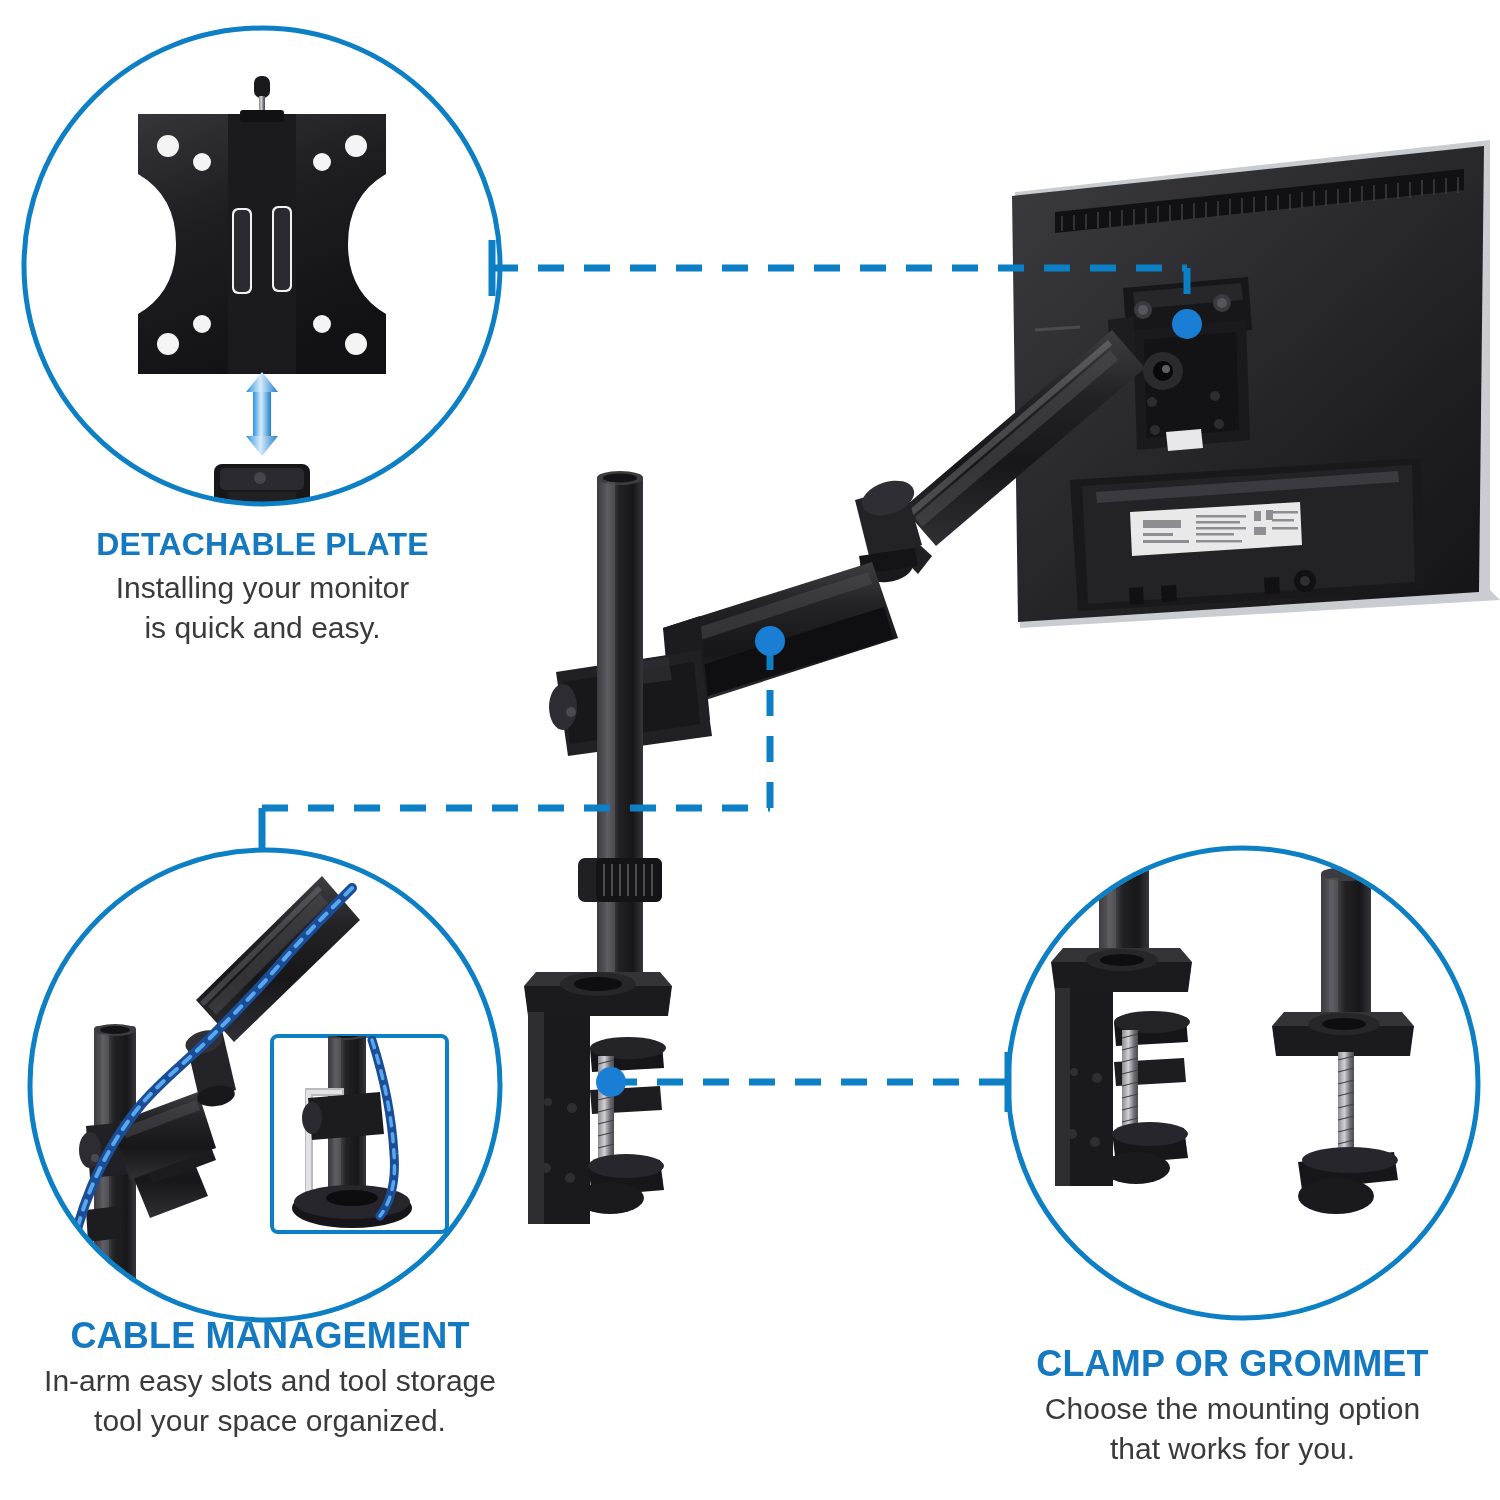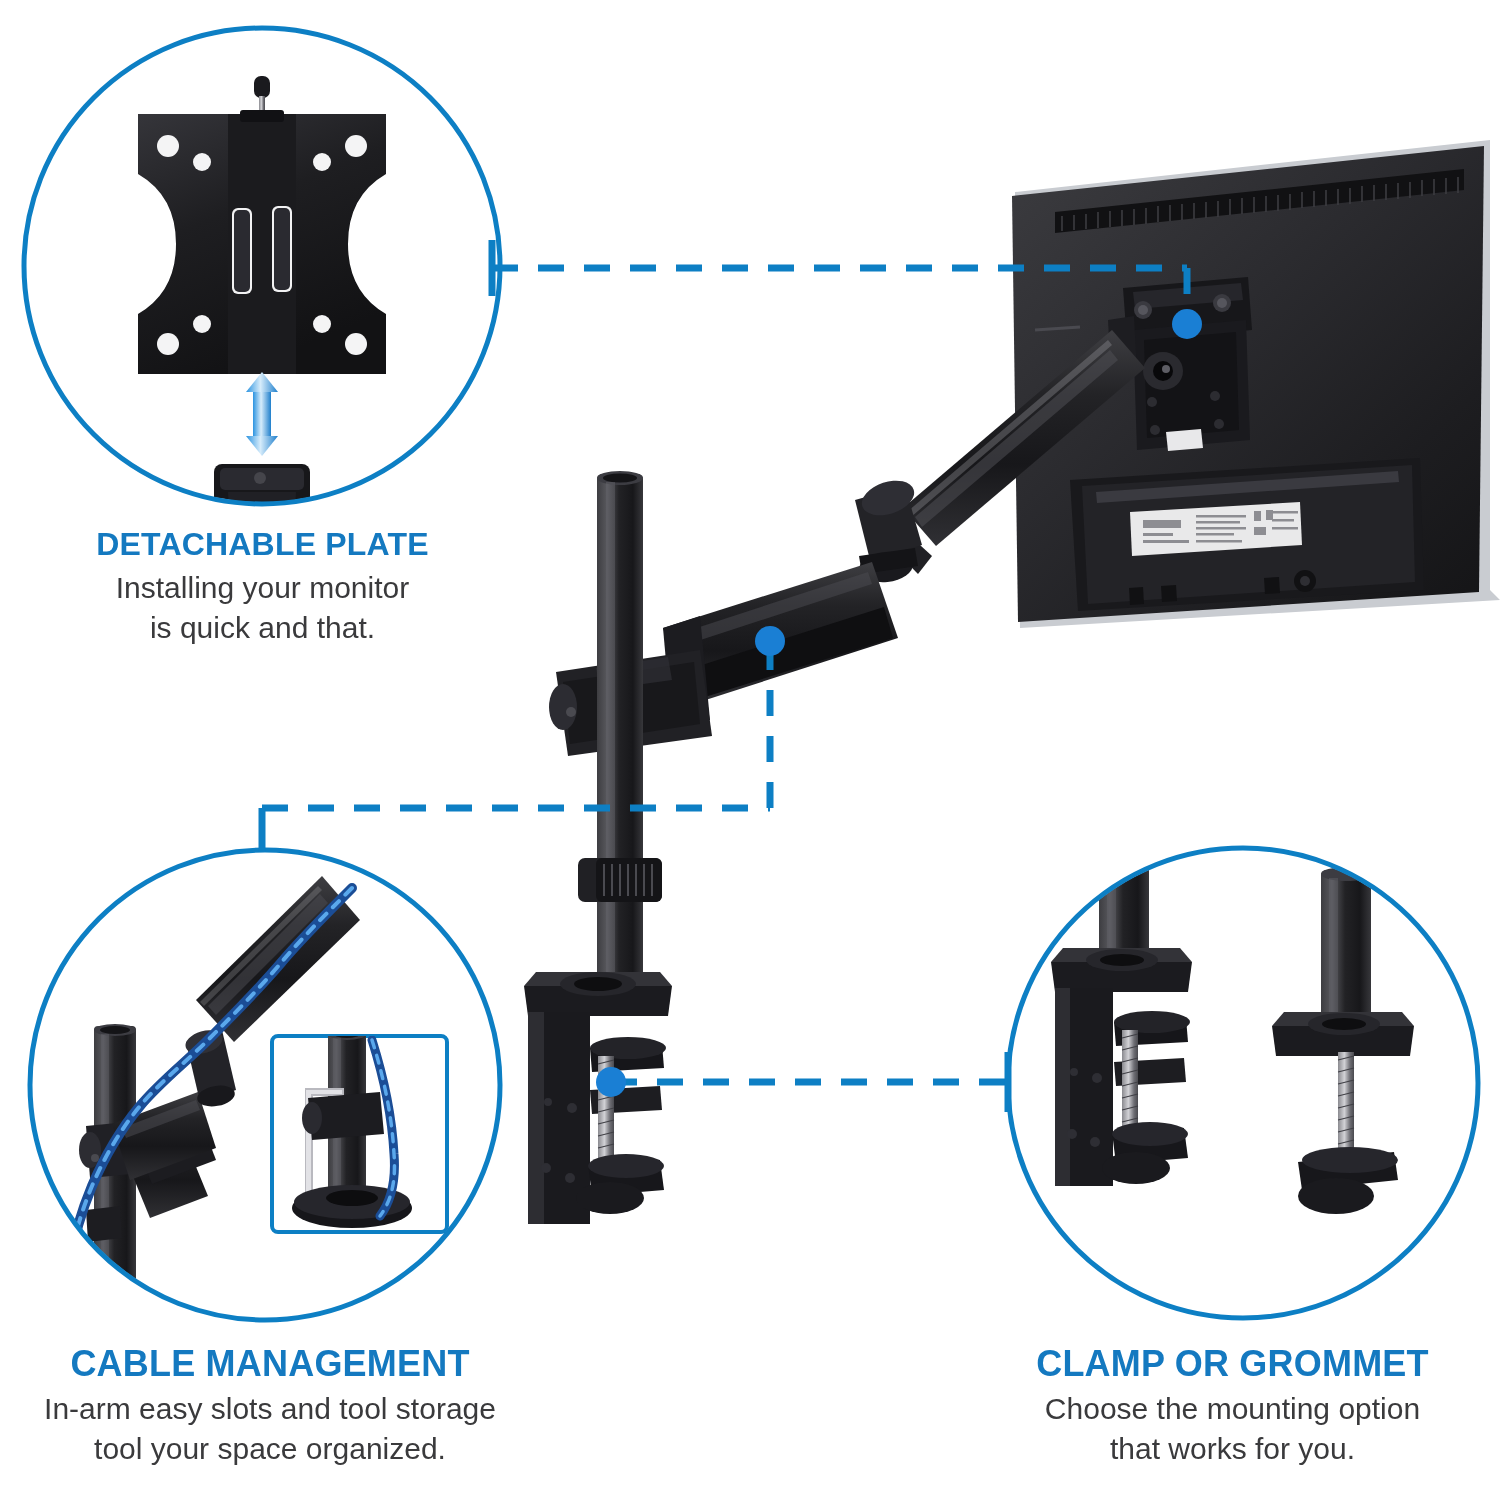--- a/index.html
+++ b/index.html
@@ -36,21 +36,21 @@
     white-space: nowrap;
   }
   .cap-body {
     line-height: 1.34;
     margin: 0;
     color: #3a3a3c;
   }
   .cap-body .ln { display: block; }
 
   #cap-detach { left: 0px;    top: 528px;  width: 525px; }
-  #cap-cable  { left: 0px;    top: 1345px; width: 540px; }
+  #cap-cable  { left: 0px;    top: 1317px; width: 540px; }
   #cap-clamp  { left: 965px;  top: 1345px; width: 535px; }
 
   #cap-detach .cap-title { font-size: 32px; }
   #cap-cable  .cap-title { font-size: 36px; }
   #cap-clamp  .cap-title { font-size: 36px; }
   .cap-body { font-size: 30px; }
 </style>
 </head>
 <body>
 
@@ -501,21 +501,21 @@
 
     <circle cx="1187" cy="324" r="15" fill="#1a7fd4"></circle>
     <circle cx="770" cy="641" r="15" fill="#1a7fd4"></circle>
     <circle cx="611" cy="1082" r="15" fill="#1a7fd4"></circle>
   </svg>
 
   <div class="cap" id="cap-detach">
     <p class="cap-title" style="color:#1479c0">DETACHABLE PLATE</p>
     <p class="cap-body">
       <span class="ln">Installing your monitor</span>
-      <span class="ln">is quick and that.</span>
+      <span class="ln">is quick and easy.</span>
     </p>
   </div>
 
   <div class="cap" id="cap-cable">
     <p class="cap-title" style="color:#1479c0">CABLE MANAGEMENT</p>
     <p class="cap-body">
       <span class="ln">In-arm easy slots and tool storage</span>
       <span class="ln">tool your space organized.</span>
     </p>
   </div>

